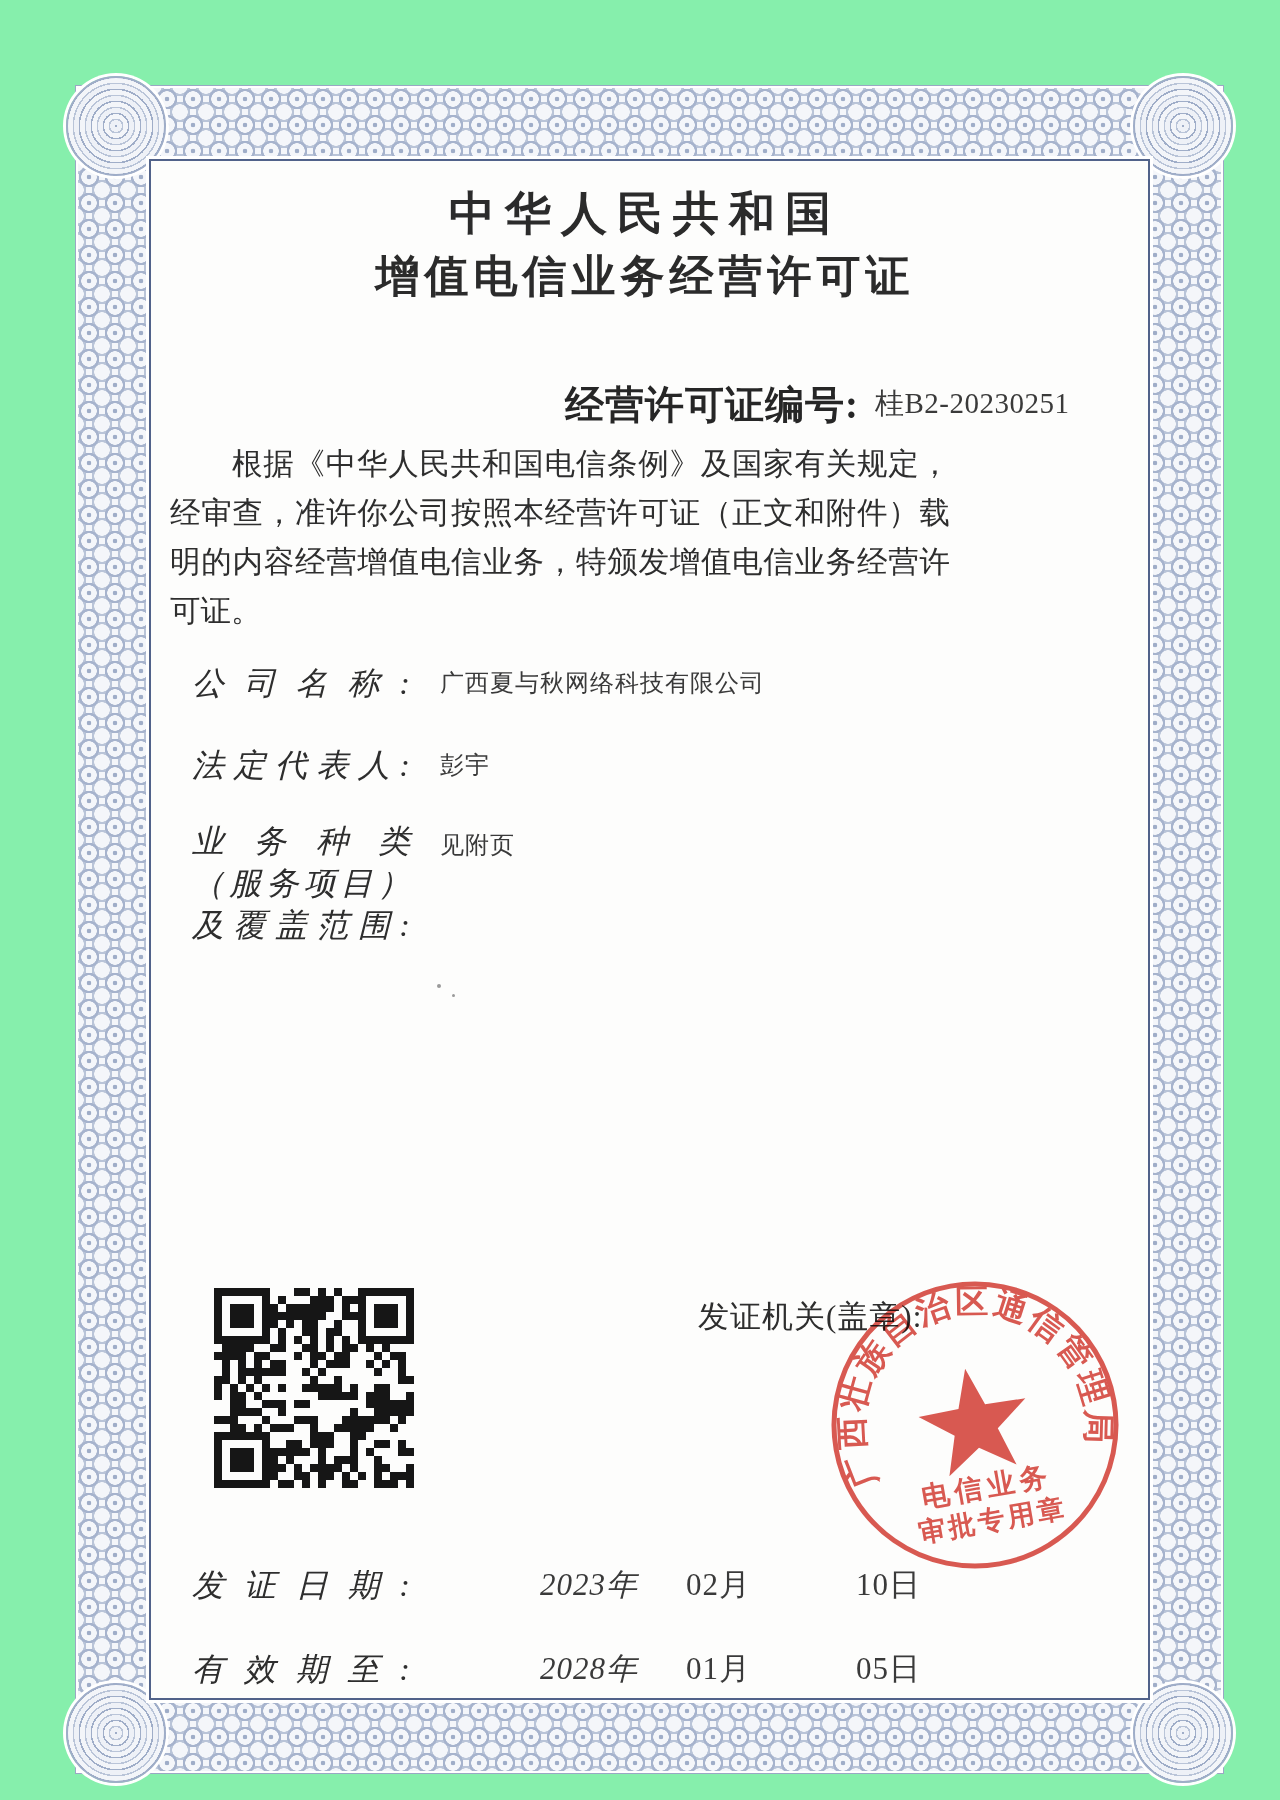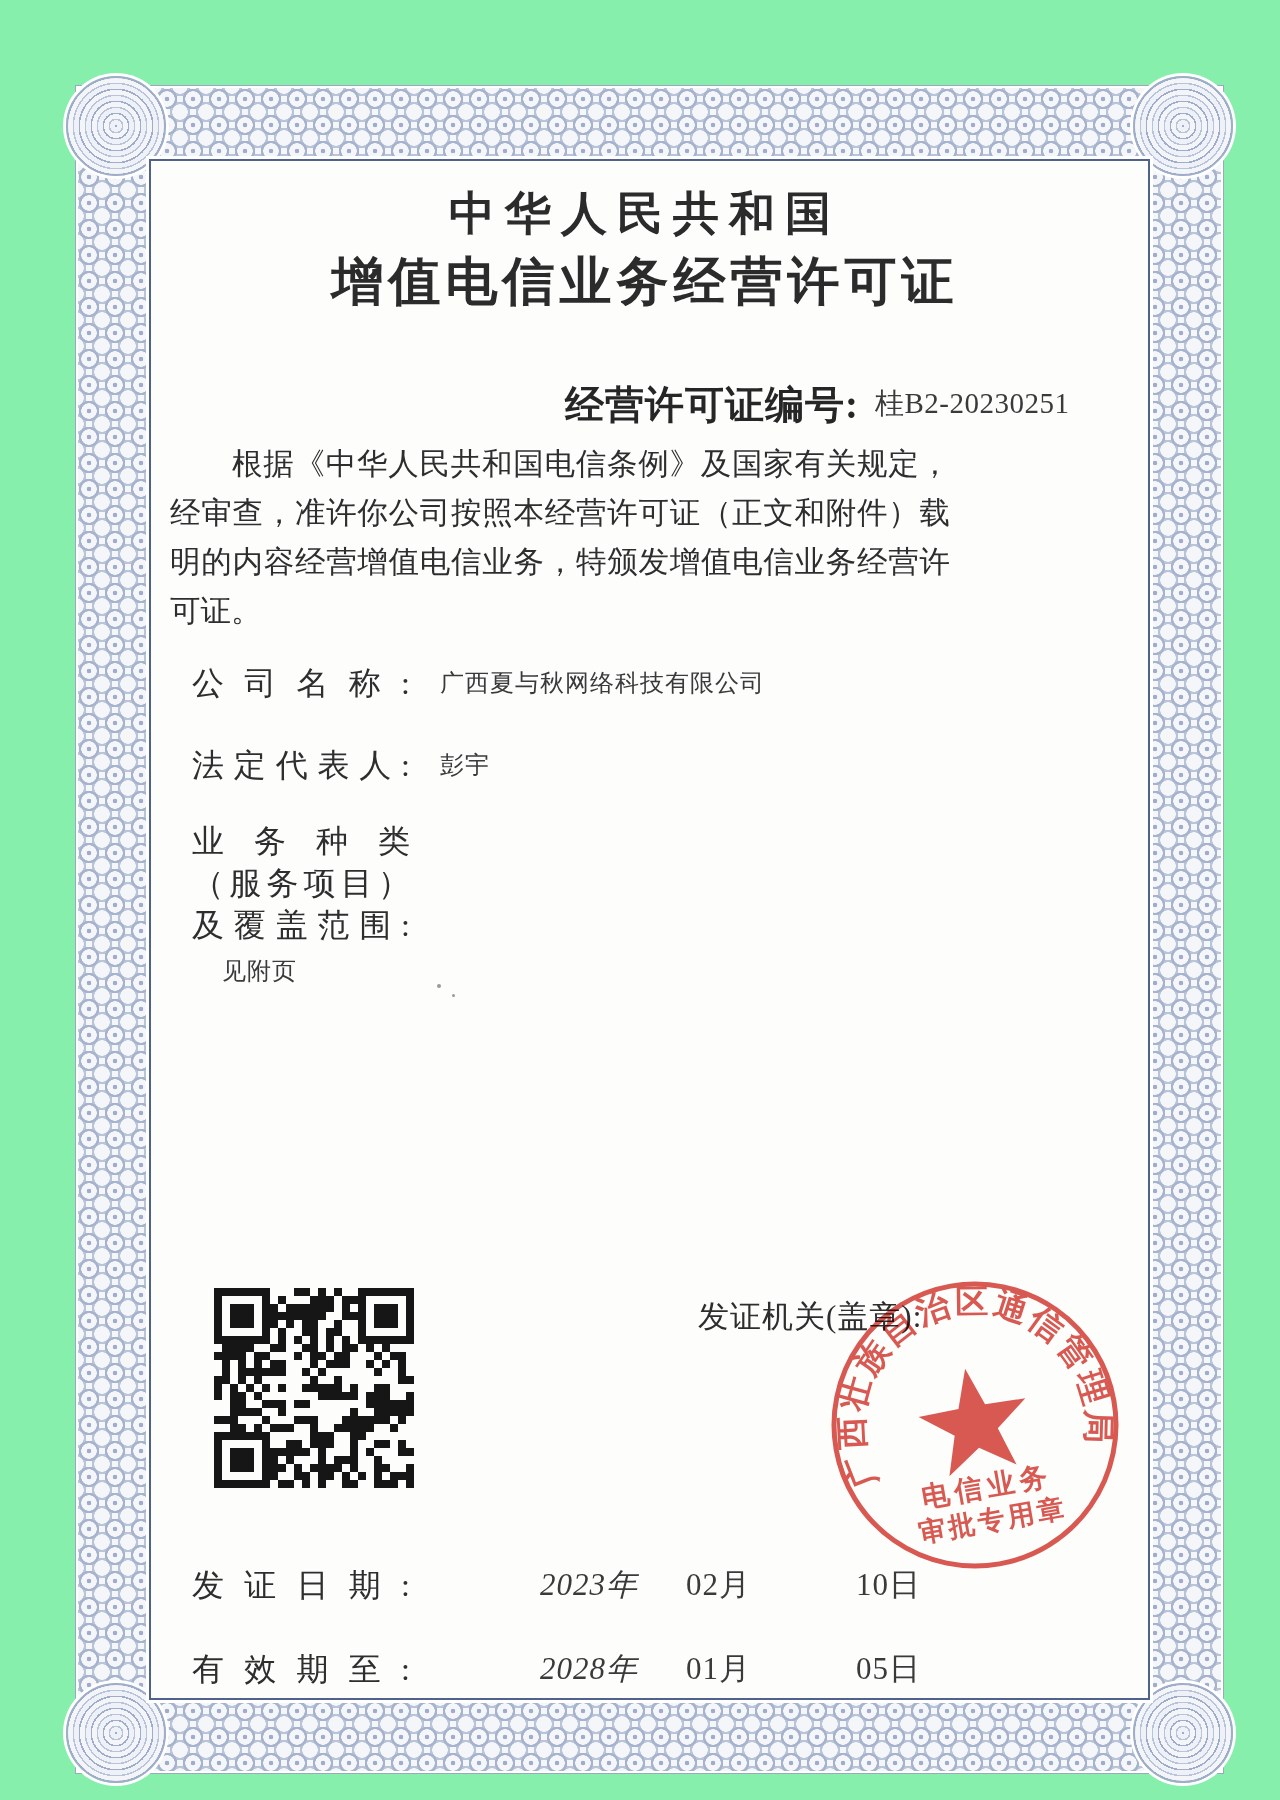--- a/index.html
+++ b/index.html
@@ -41,41 +41,41 @@
   .rosette.br { right:47px; bottom:17px; }
 
   
   .abs { position:absolute; }
   .title-1 {
     left:10px; right:0; top:183px; text-align:center;
     font-size:46px; font-weight:700; letter-spacing:10px; color:#2b2b2b;
   }
   .title-2 {
     left:10px; right:0; top:247px; text-align:center;
-    font-size:52px; font-weight:700; letter-spacing:5px; color:#2b2b2b;
+    font-size:44px; font-weight:700; letter-spacing:5px; color:#2b2b2b;
   }
   .license-line { left:565px; top:378px; display:flex; align-items:flex-start; gap:16px; }
   .license-label { font-size:39px; font-weight:700; letter-spacing:1px; }
   .license-value { font-size:29px; padding-top:6px; color:#3a3a3a; letter-spacing:.5px; }
 
   .intro {
     left:170px; top:440px; width:780px;
     font-size:30.5px; line-height:49px; text-align:justify; text-indent:62px;
     color:#2e2e2e;
   }
 
   .field-row { position:absolute; left:192px; display:flex; align-items:flex-start; }
   .flabel {
     width:218px; font-size:32px; line-height:42px; color:#2e2e2e;
-    text-align:justify; text-align-last:justify; display:block;
+    text-align:justify; text-align-last:justify; display:block;font-style:italic;
   }
   .fvalue { margin-left:30px; font-size:24px; padding-top:5px; color:#3a3a3a; letter-spacing:1px; }
   .row-company { top:662px; }
   .row-legal   { top:744px; }
-  .row-scope   { top:820px;flex-direction:column; }
+  .row-scope   { top:820px; }
   .row-scope .fvalue { padding-top:9px; }
 
   .authority { left:698px; top:1296px; font-size:31px; color:#2e2e2e; letter-spacing:1px; }
 
   .qr { left:214px; top:1288px; width:200px; height:200px; }
   .qr svg { display:block; }
 
   .seal {
     left:822px; top:1272px; width:306px; height:306px;
     mix-blend-mode:multiply; opacity:.88; pointer-events:none;

